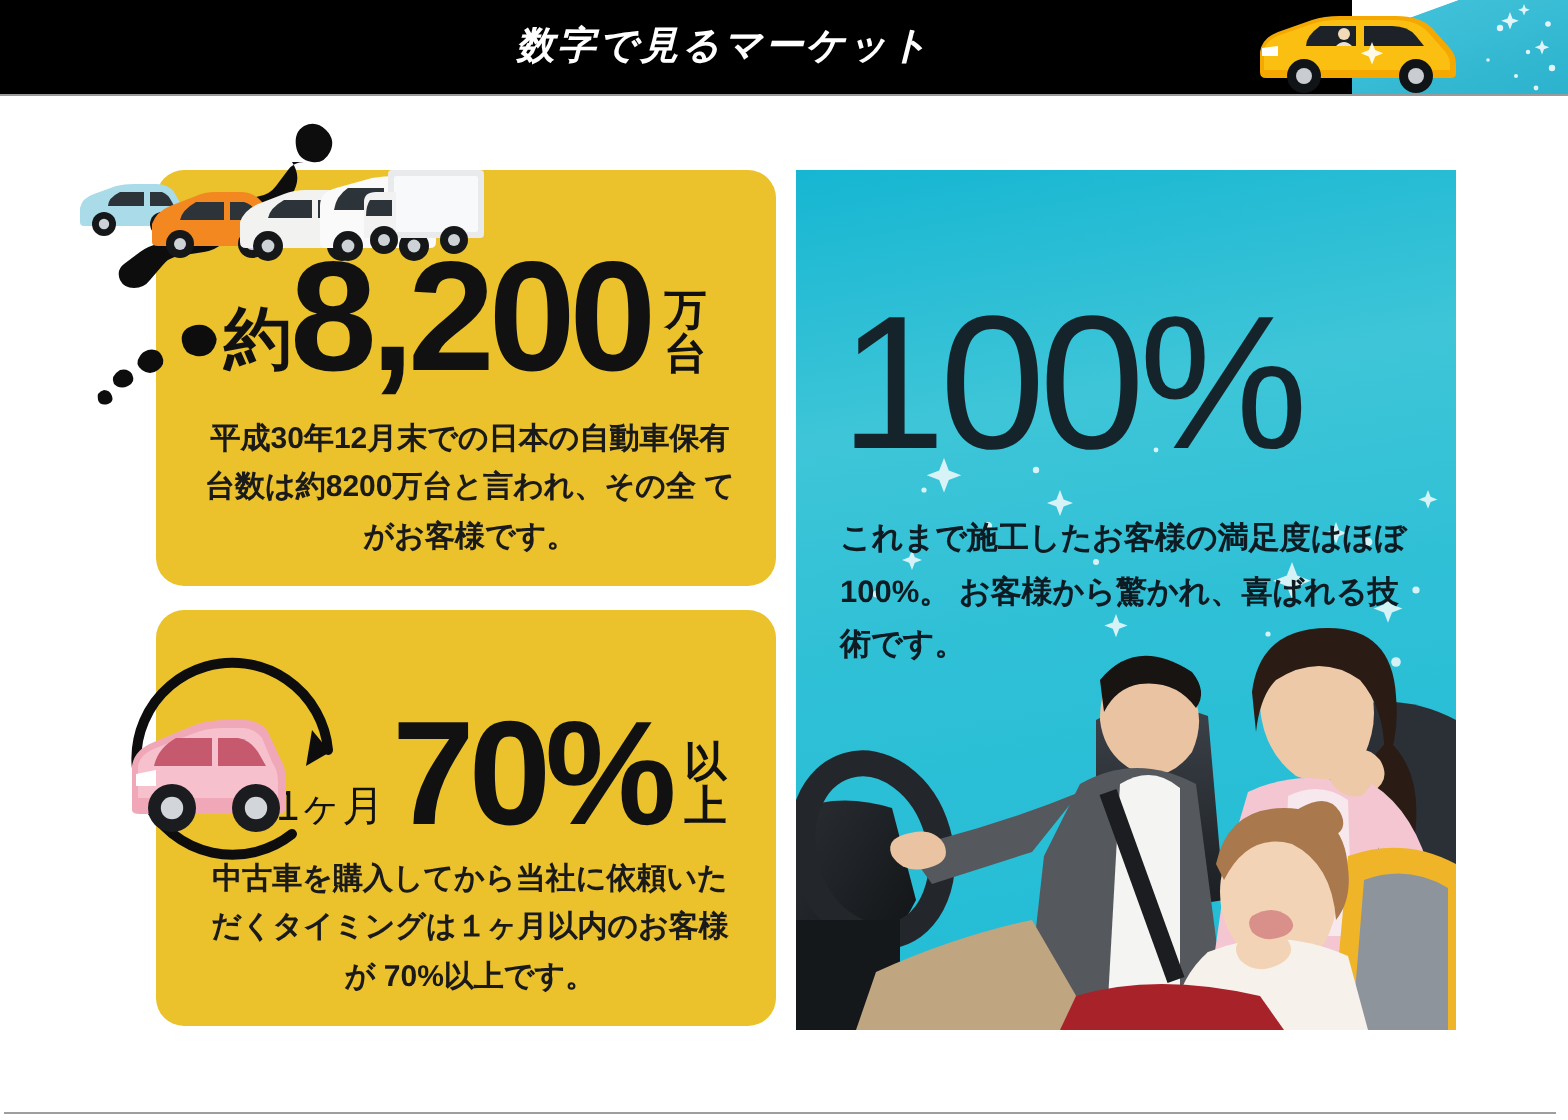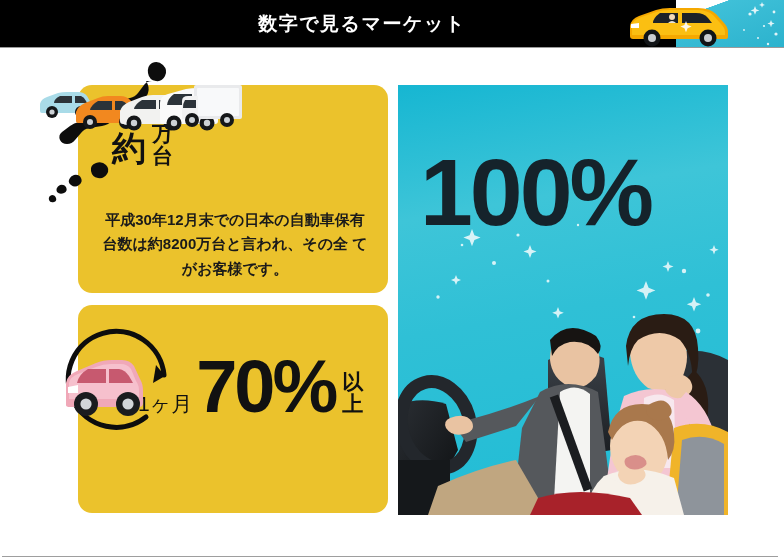--- a/index.html
+++ b/index.html
@@ -27,20 +27,21 @@
     position: absolute;
     left: 0; top: 0;
     width: 724px;
     line-height: 48px;
     text-align: center;
     color: #ffffff;
     font-size: 19px;
     font-weight: 700;
     letter-spacing: 1.5px;
     z-index: 4;
+    font-style: italic;
   }
   .header-teal-panel {
     position: absolute;
     right: 0; top: 0;
     width: 108px; height: 48px;
     background: linear-gradient(160deg, #ffffff 0%, #ffffff 22%, #3fc0d8 22.5%, #2bb2cd 100%);
     z-index: 2;
   }
   .header-sparkles {
     position: absolute;
@@ -156,21 +157,21 @@
     left: -18px; top: 8px;
     width: 180px; height: 130px;
     pointer-events: none;
   }
 
   
   .pct-100 {
     position: absolute;
     left: 22px; top: 60px;
     font-size: 95px;
-    font-weight: 700;
+    font-weight: 400;
     color: #15232b;
     line-height: 1;
     letter-spacing: -3px;
   }
   .panel-body {
     position: absolute;
     left: 22px; top: 172px;
     width: 290px;
     color: #0f1b22;
     font-size: 15.5px;
@@ -242,20 +243,21 @@
   </svg>
 
   <div class="header-title">数字で見るマーケット</div>
   <div class="header-underline"></div>
 </div>
 
 <div class="card-yellow" id="card-one">
 
   <div class="headline-row" id="headline-one">
     <span class="yaku">約</span>
+    <span class="bignum">8,200</span>
     <span class="unit-stack">
       <span>万</span>
       <span>台</span>
     </span>
   </div>
 
   <div class="card-body" id="body-one">平成30年12月末での日本の自動車保有台数は約8200万台と言われ、その全 てがお客様です。</div>
 
   <svg class="art-map" viewBox="0 0 210 150">
 
@@ -325,20 +327,21 @@
 
   <div class="headline-row" id="headline-two">
     <span class="month-label">1ヶ月</span>
     <span class="bignum">70%</span>
     <span class="unit-stack">
       <span>以</span>
       <span>上</span>
     </span>
   </div>
 
+  <div class="card-body" id="body-two">中古車を購入してから当社に依頼いただくタイミングは１ヶ月以内のお客様が 70%以上です。</div>
 
   <svg class="art-loop" viewBox="0 0 180 130">
 
     <path d="M104 62 A48 48 0 1 0 86 104" fill="none" stroke="#0d0d0d" stroke-width="5" stroke-linecap="round"></path>
     <path d="M96 52 L105 63 L93 70 Z" fill="#0d0d0d"></path>
 
     <g>
       <path d="M6 92 L6 70 Q7 62 17 58 L36 50 Q43 47 52 47 L62 47 Q70 47 74 53 L80 66 Q83 71 83 78 L83 90 Q83 94 79 94 L10 94 Q6 94 6 92 Z" fill="#f0a8b8"></path>
       <path d="M9 86 L9 70 Q10 64 18 61 L36 54 Q43 51 51 51 L61 51 Q67 51 71 56 L76 68 Q79 72 79 78 L79 86 Z" fill="#f6c0cd"></path>
       <path d="M28 56 L46 56 L46 70 L17 70 Q19 61 28 56 Z" fill="#c7596f"></path>
@@ -373,20 +376,21 @@
       <path d="M270 176 l1.5 4 L275.5 181.5 l-4 1.5 L270 187 l-1.5-4 L264.5 181.5 l4-1.5 Z"></path>
       <path d="M74 144 l2.4 6.2 L82.6 152.6 l-6.2 2.4 L74 161.2 l-2.4-6.2 L65.4 152.6 l6.2-2.4 Z"></path>
       <path d="M132 160 l1.8 4.7 L138.5 166.5 l-4.7 1.8 L132 173 l-1.8-4.7 L125.5 166.5 l4.7-1.8 Z"></path>
       <path d="M58 190 l1.4 3.6 L63 195 l-3.6 1.4 L58 200 l-1.4-3.6 L53 195 l3.6-1.4 Z"></path>
       <path d="M160 222 l1.6 4.2 L165.8 227.8 l-4.2 1.6 L160 233.6 l-1.6-4.2 L154.2 227.8 l4.2-1.6 Z"></path>
       <path d="M316 160 l1.3 3.4 L320.7 164.7 l-3.4 1.3 L316 169.4 l-1.3-3.4 L311.3 164.7 l3.4-1.3 Z"></path>
     </g>
   </svg>
 
   <div class="pct-100">100%</div>
+  <div class="panel-body">これまで施工したお客様の満足度はほぼ100%。 お客様から驚かれ、喜ばれる技術です。</div>
 
   <svg class="panel-photo" viewBox="0 0 330 215">
     <defs>
       <linearGradient id="seatGrad" x1="0" y1="0" x2="0" y2="1">
         <stop offset="0%" stop-color="#3c4249"></stop>
         <stop offset="100%" stop-color="#191c20"></stop>
       </linearGradient>
       <linearGradient id="dashGrad" x1="0" y1="0" x2="1" y2="1">
         <stop offset="0%" stop-color="#2a2e33"></stop>
         <stop offset="100%" stop-color="#0e1012"></stop>

